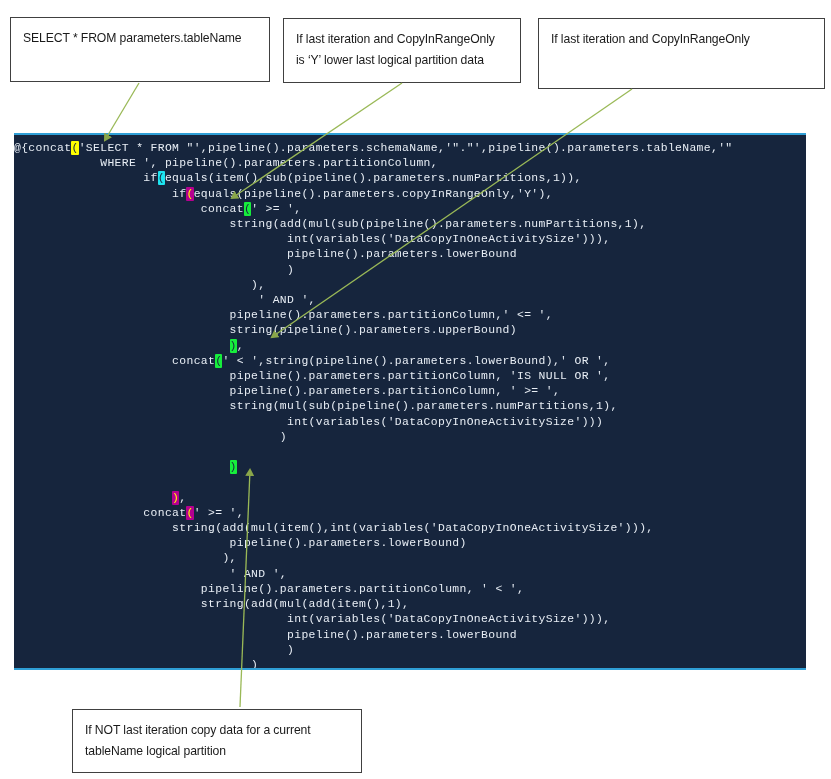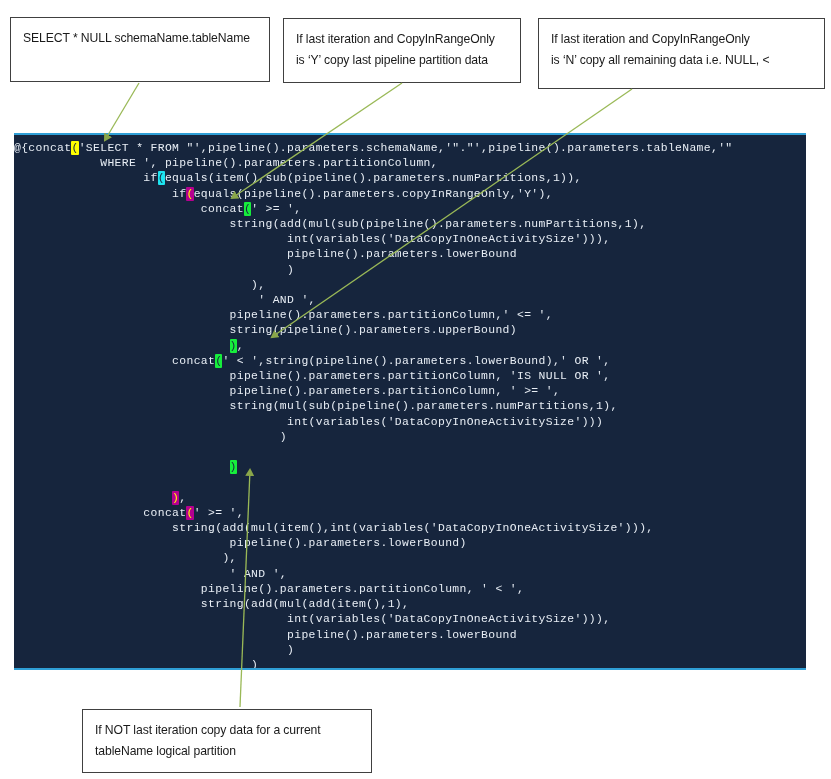--- a/index.html
+++ b/index.html
@@ -25,21 +25,21 @@
     font-size: 12.2px;
     line-height: 21px;
     padding: 10px 12px 6px 12px;
     letter-spacing: -0.1px;
   }
   .callout .cline { display: block; white-space: nowrap; }
 
   #callout-1 { left: 10px;  top: 17px;  width: 260px; height: 65px; }
   #callout-2 { left: 283px; top: 18px;  width: 238px; height: 65px; }
   #callout-3 { left: 538px; top: 18px;  width: 287px; height: 71px; }
-  #callout-4 { left: 82px;  top: 709px; width: 290px; height: 64px; }
+  #callout-4 { left: 72px;  top: 709px; width: 290px; height: 64px; }
 
   
   #leaders {
     position: absolute;
     left: 0; top: 0;
     width: 831px; height: 779px;
     pointer-events: none;
   }
 
   
@@ -70,31 +70,30 @@
   .hl { padding: 1px 0 1px 0; border-radius: 1px; }
   .hl-yellow  { background: #ffff00; color: #16253d; }
   .hl-cyan    { background: #1ee4f0; color: #16253d; }
   .hl-magenta { background: #b5008f; color: #ffff00; }
   .hl-green   { background: #16ee3c; color: #16253d; }
 </style>
 </head>
 <body>
 
 <div class="callout" id="callout-1">
-  <span class="cline">SELECT * NULL schemaName.tableName</span>
+  <span class="cline">SELECT * FROM parameters.tableName</span>
 </div>
 
 <div class="callout" id="callout-2">
   <span class="cline">If last iteration and CopyInRangeOnly</span>
-  <span class="cline">is ‘Y’ copy last pipeline partition data</span>
+  <span class="cline">is ‘Y’ lower last logical partition data</span>
 </div>
 
 <div class="callout" id="callout-3">
   <span class="cline">If last iteration and CopyInRangeOnly</span>
-  <span class="cline">is ‘N’ copy all remaining data i.e. NULL,  &lt;</span>
 </div>
 
 <div class="callout" id="callout-4">
   <span class="cline">If NOT last iteration copy data for a current</span>
   <span class="cline">tableName logical partition</span>
 </div>
 
 <div id="code-block">
   <pre id="code-text">@{concat<span class="hl hl-yellow">(</span>'SELECT * FROM "',pipeline().parameters.schemaName,'"."',pipeline().parameters.tableName,'"
             WHERE ', pipeline().parameters.partitionColumn,

